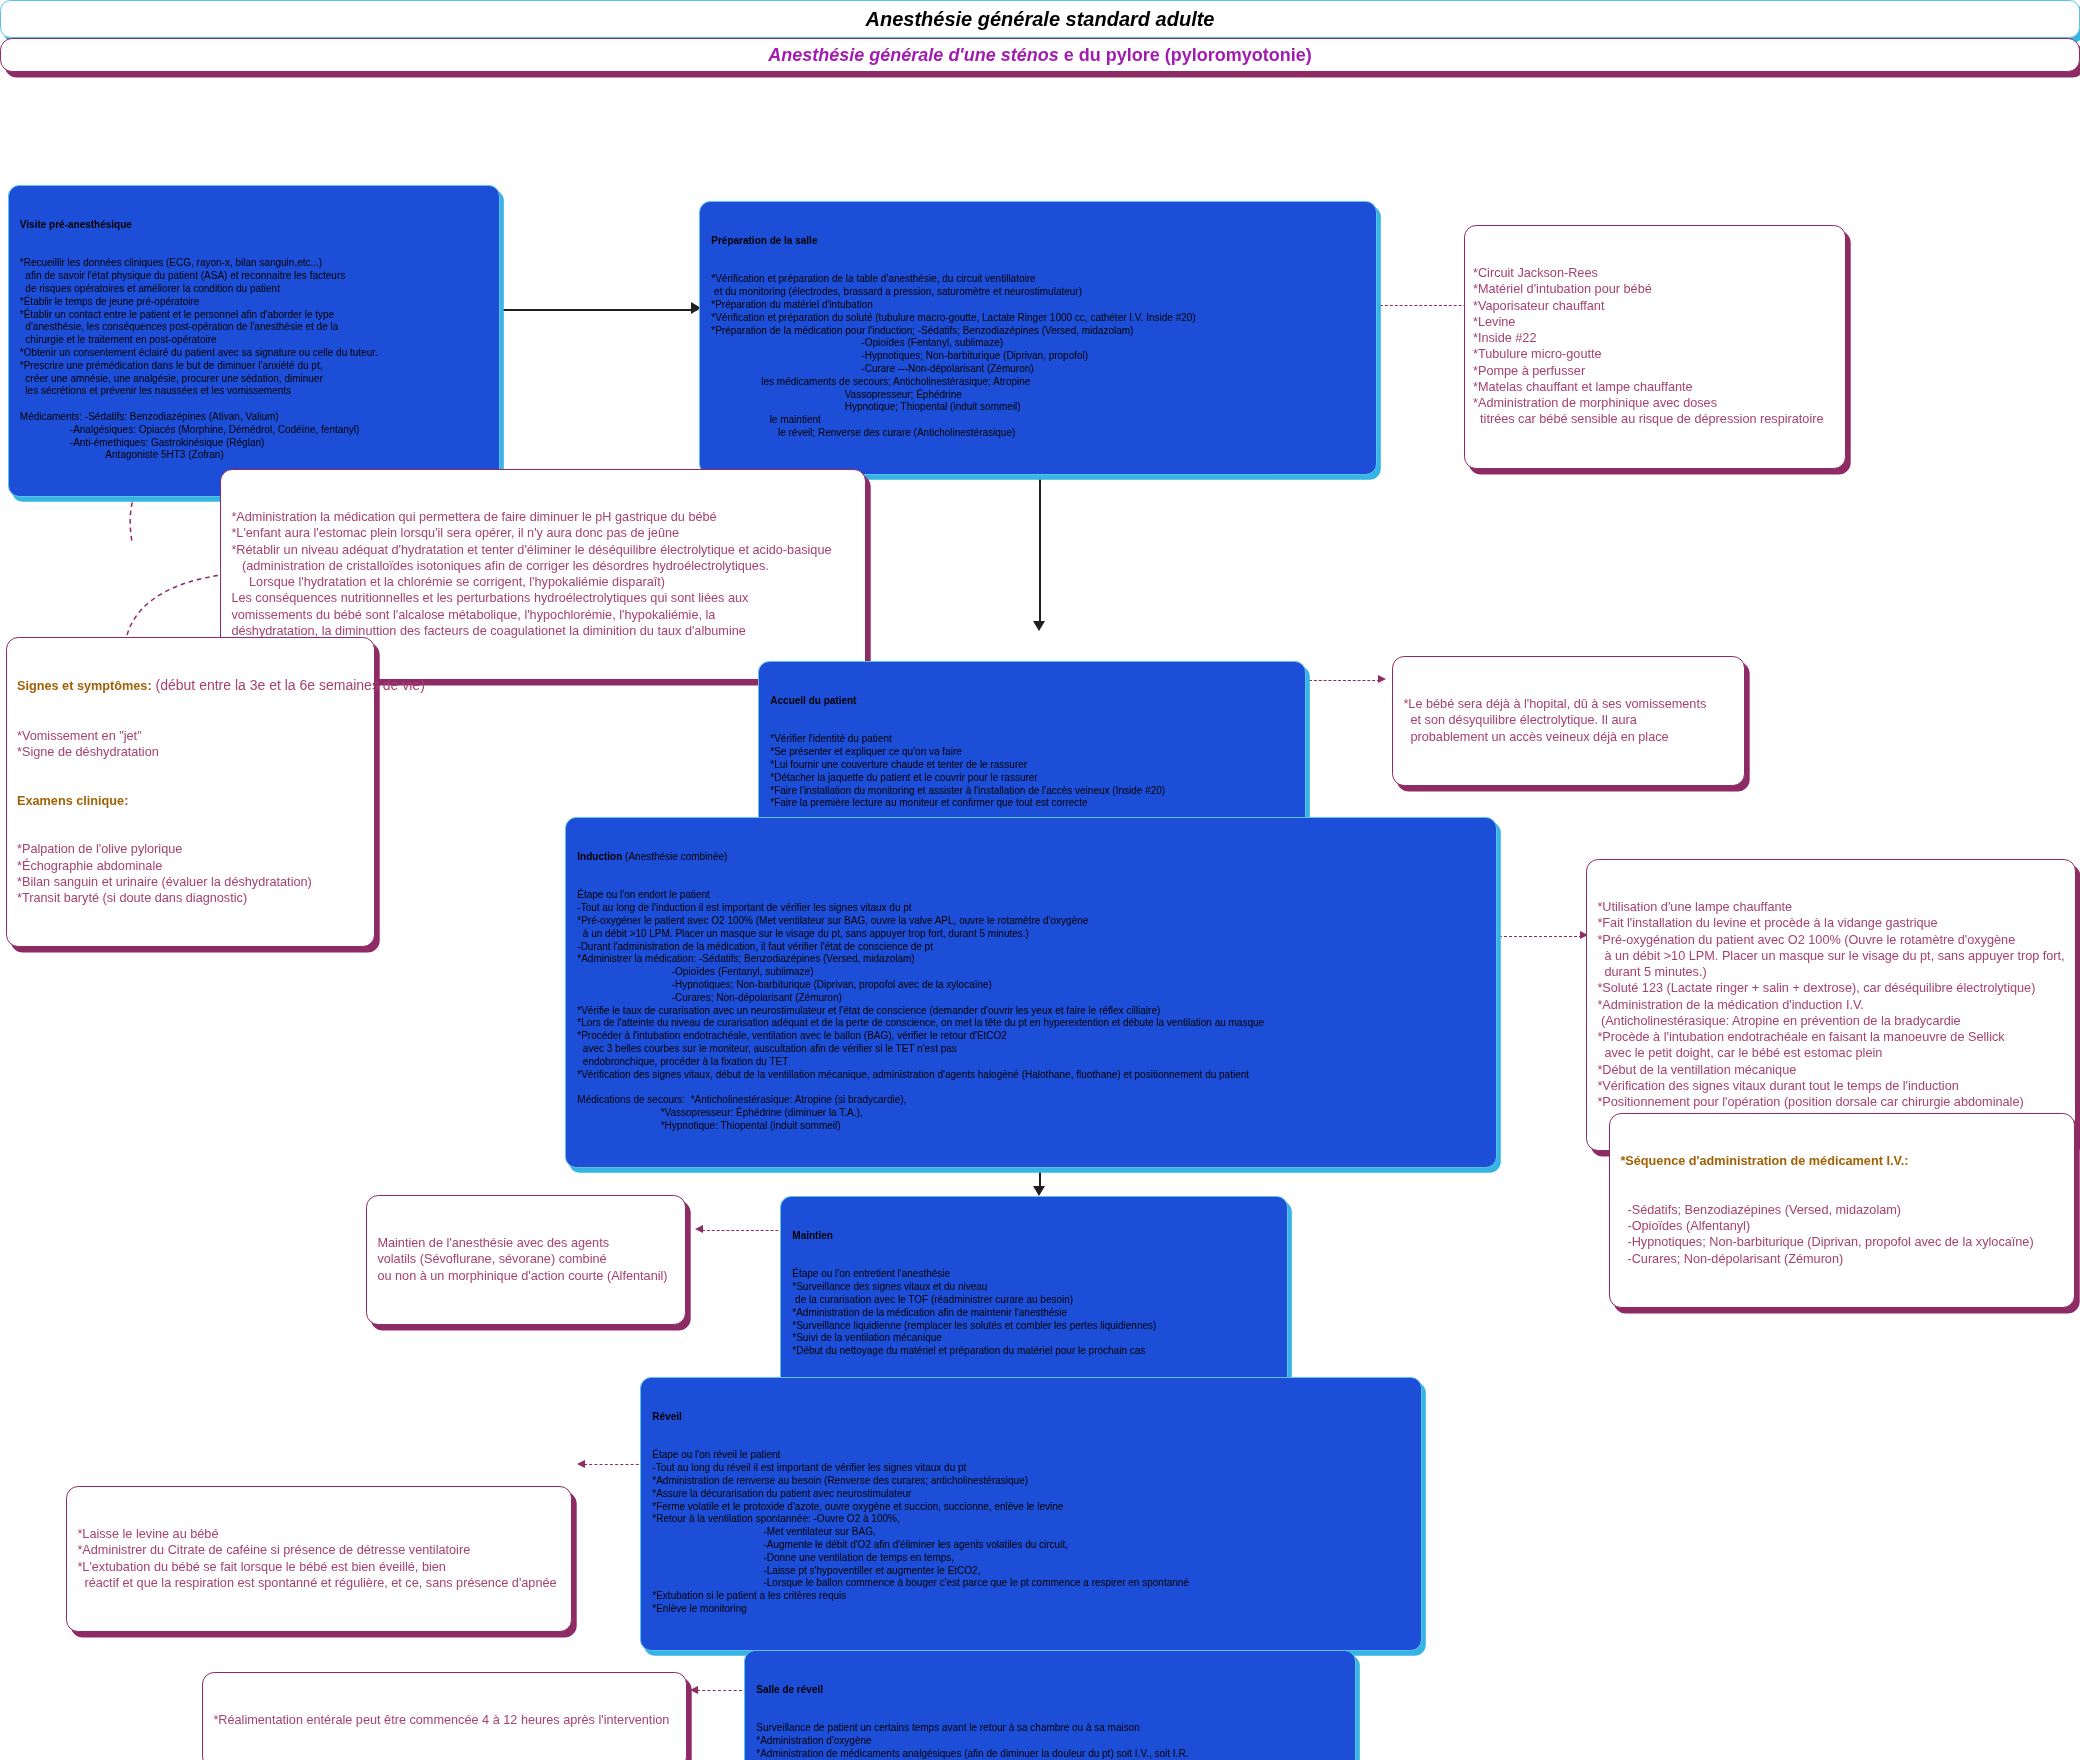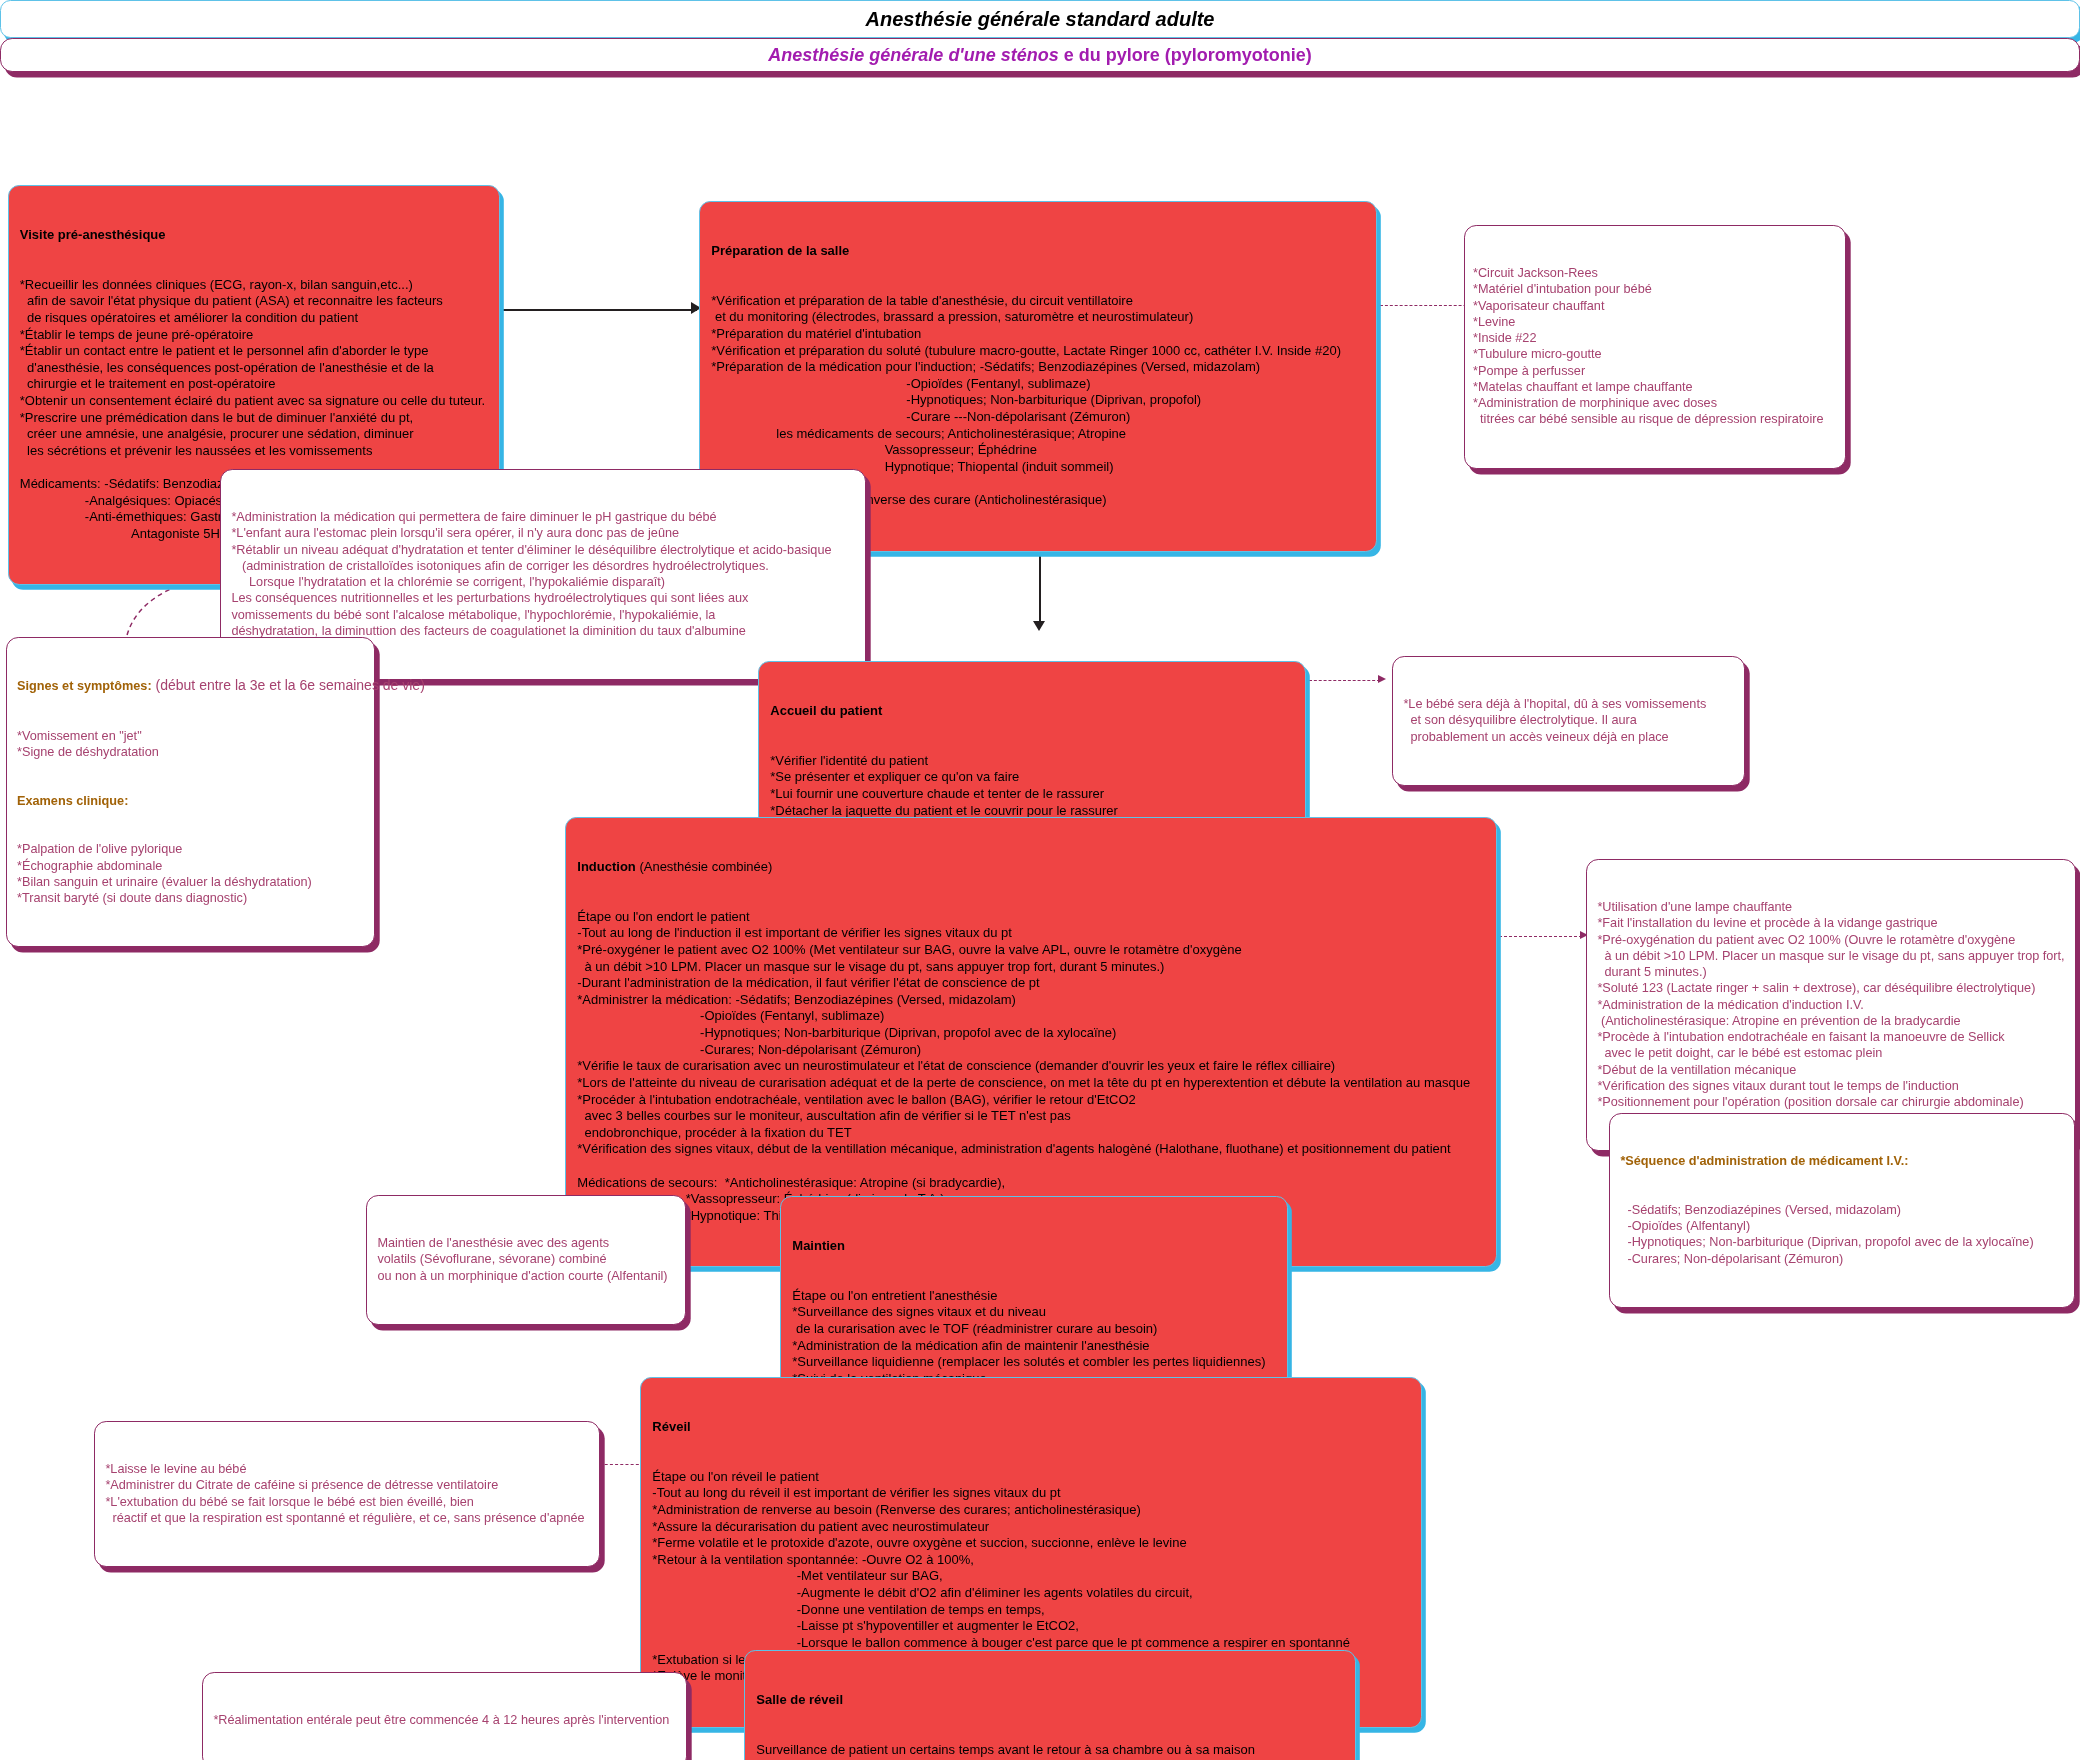--- a/index.html
+++ b/index.html
@@ -18,27 +18,27 @@
   
   .box{
     position:absolute;
     box-sizing:border-box;
     white-space:pre;
     line-height:1.28;
   }
 
   
   .blue{
-    background:#ef4444;
+    background:#1d4ed8;
     border:1.4px solid #5ec2e8;
     border-radius:11.3px;
     box-shadow:3.8px 4.7px 0 0 #36b5e5;
     padding:7.5px 11.3px 8.5px 11.3px;
     color:#000000;
-    font-size:13px;
+    font-size:10px;
   }
   .blue .hd{font-weight:bold;}
 
   
   .purple{
     background:#ffffff;
     border:1.4px solid #8e2a64;
     border-radius:12.2px;
     box-shadow:4.7px 5.6px 0 0 #8e2a64;
     padding:6.6px 10.4px 7.5px 10.4px;
@@ -340,21 +340,21 @@
 *Retour à la ventilation spontannée: -Ouvre O2 à 100%,
                                         -Met ventilateur sur BAG,
                                         -Augmente le débit d'O2 afin d'éliminer les agents volatiles du circuit,
                                         -Donne une ventilation de temps en temps,
                                         -Laisse pt s'hypoventiller et augmenter le EtCO2,
                                         -Lorsque le ballon commence à bouger c'est parce que le pt commence a respirer en spontanné
 *Extubation si le patient a les critères requis
 *Enlève le monitoring</div>
   </div>
 
-  <div class="box purple" style="left:66px; top:1421px; width:506px;margin-left:28px;">
+  <div class="box purple" style="left:66px; top:1486px; width:506px;">
     <div>*Laisse le levine au bébé
 *Administrer du Citrate de caféine si présence de détresse ventilatoire
 *L'extubation du bébé se fait lorsque le bébé est bien éveillé, bien
   réactif et que la respiration est spontanné et régulière, et ce, sans présence d'apnée</div>
   </div>
 
   <div class="box blue" style="left:744px; top:1650px; width:612px;">
     <div class="hd">Salle de réveil</div>
     <div>Surveillance de patient un certains temps avant le retour à sa chambre ou à sa maison
 *Administration d'oxygène

